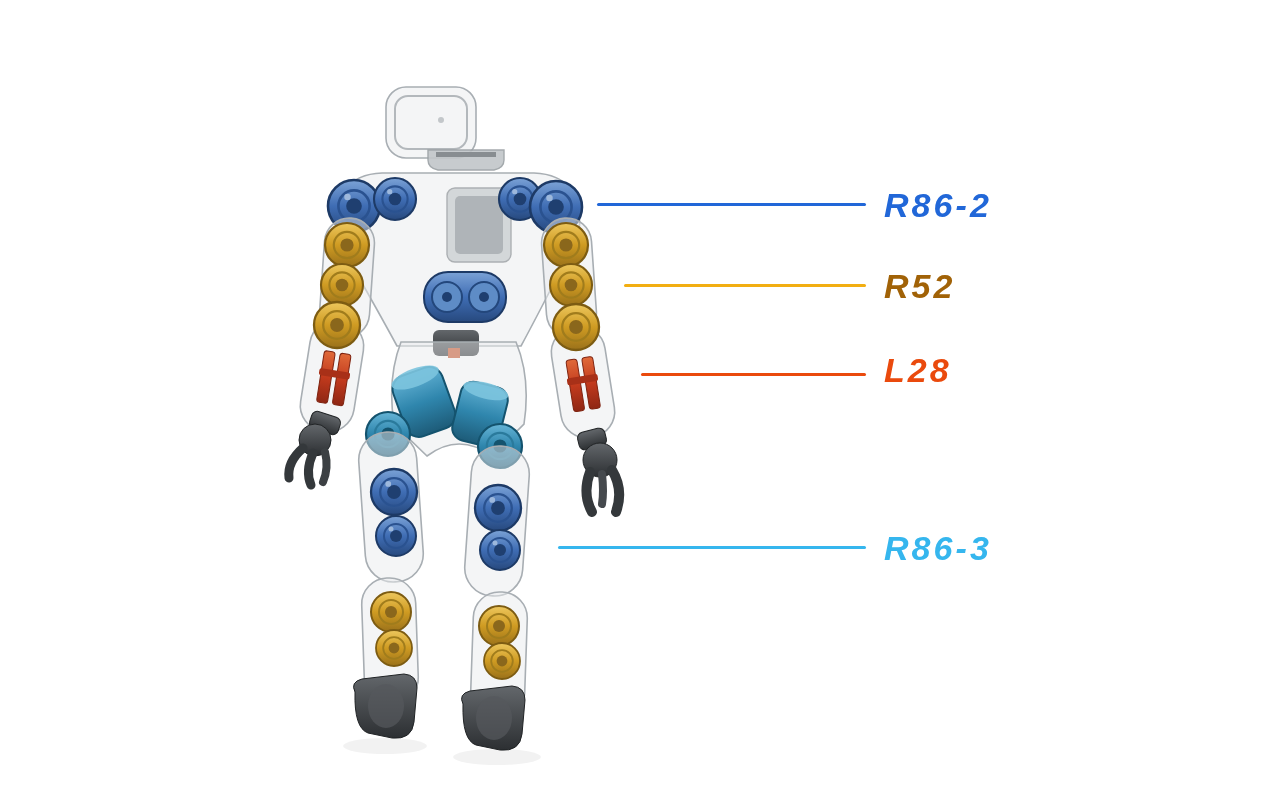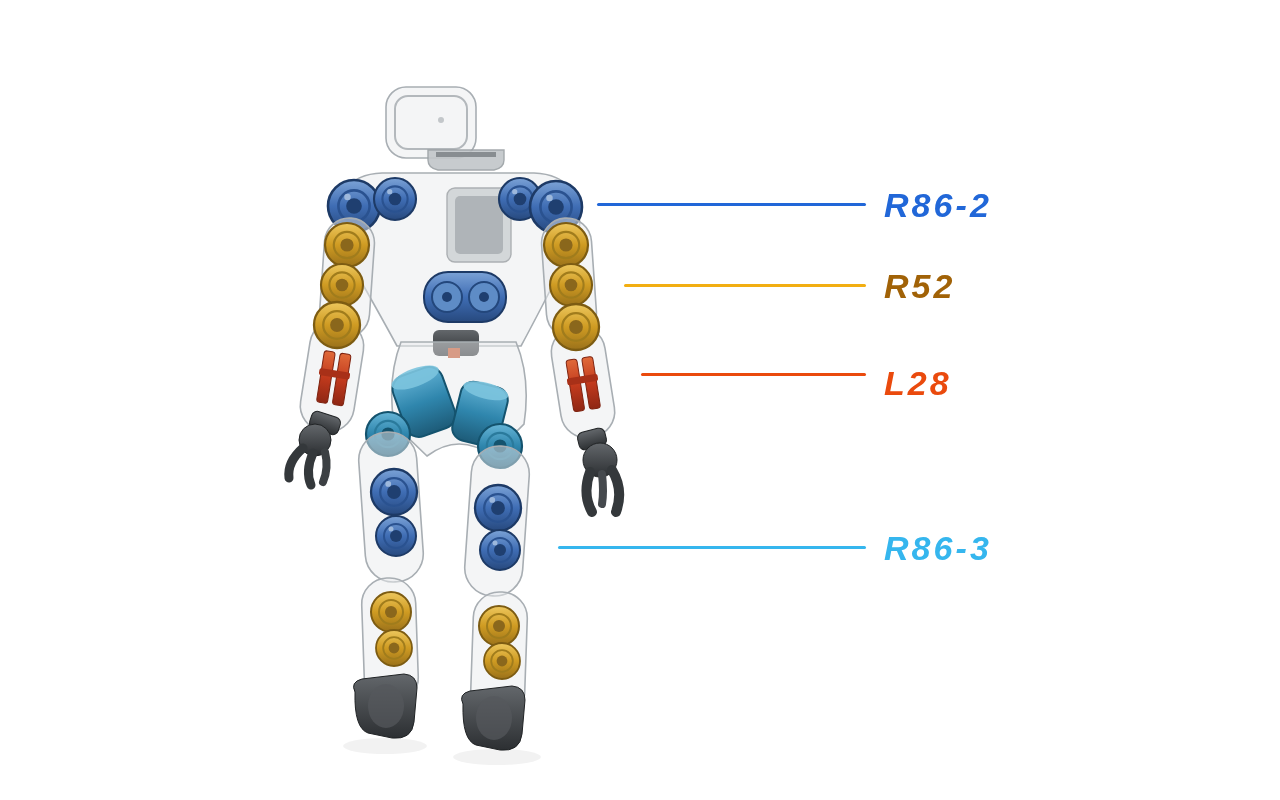--- a/index.html
+++ b/index.html
@@ -23,21 +23,21 @@
     font-weight: 600;
     letter-spacing: 0.09em;
     line-height: 40px;
     white-space: nowrap;
   }
   .ann1-line { left: 597px; top: 203px; width: 269px; }
   .ann1-label { top: 185px; }
   .ann2-line { left: 624px; top: 284px; width: 242px; }
   .ann2-label { top: 266px; }
   .ann3-line { left: 641px; top: 373px; width: 225px; }
-  .ann3-label { top: 363px; }
+  .ann3-label { top: 350px; }
   .ann4-line { left: 558px; top: 546px; width: 308px; }
   .ann4-label { top: 528px; }
 </style>
 </head>
 <body>
 
 <div class="stage">
 
   <svg class="robot-svg" width="1280" height="800" viewBox="0 0 1280 800">
     <defs>

